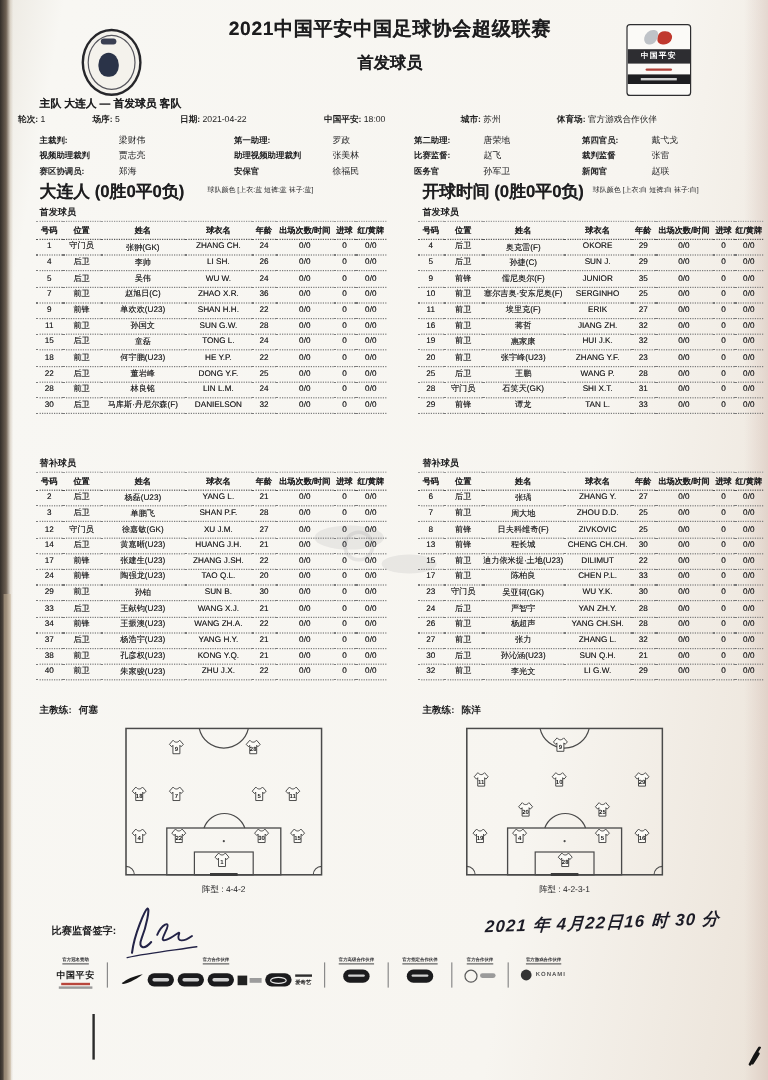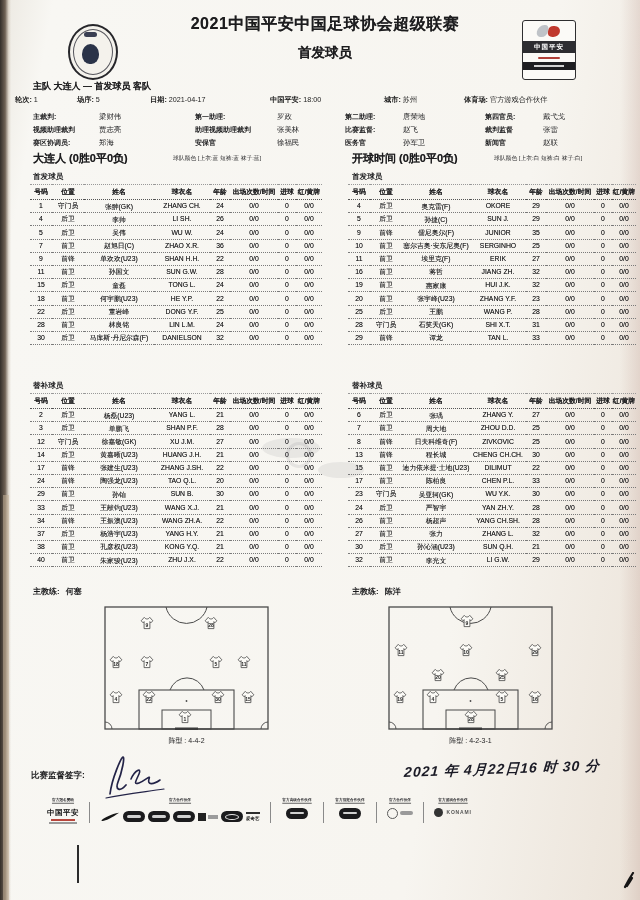--- a/index.html
+++ b/index.html
@@ -48,21 +48,21 @@
 
   
   .officials{left:33px;top:110px;width:592px;display:grid;
        grid-template-columns:162px 150px 140px 140px;grid-auto-rows:13.4px}
   .off-cell{display:flex;align-items:center;font-size:7px;white-space:nowrap}
   .off-cell .ol{color:#1e1e20;font-weight:bold}
   .off-cell .ov{color:#1e1e20;font-size:7.4px}
   .c0 .ol{width:66px}.c1 .ol{width:82px}.c2 .ol{width:58px}.c3 .ol{width:58px}
 
   
-  .tname{font-size:11px;font-weight:bold;color:#1c1c1e;white-space:nowrap}
+  .tname{font-size:14px;font-weight:bold;color:#1c1c1e;white-space:nowrap}
   .tcolors{font-size:5.8px;color:#2a2a2c;white-space:nowrap}
   .seclab{font-size:7.6px;font-weight:bold;color:#1d1d1f}
 
   
   table{border-collapse:collapse;table-layout:fixed;position:absolute}
   .tblL{left:30px;width:292px}
   .tblR{left:348px;width:288px}
   .tst{top:184px}.tsb{top:393px}
   th{font-size:6.8px;font-weight:bold;padding:2px 0;border-bottom:1px dotted #555;
      border-top:1px dotted #999;white-space:nowrap;color:#1d1d1f}
@@ -75,21 +75,21 @@
 
   
   .pitch{position:absolute;top:606px;width:165px;height:124px}
   .pitchL{left:104px}.pitchR{left:388px}
   .pitch svg.field{position:absolute;inset:0}
   .jersey{position:absolute;transform:translate(-50%,-50%)}
   .formlab{position:absolute;top:736px;width:165px;text-align:center;font-size:7px;color:#1d1d1f}
   .flL{left:104px}.flR{left:388px}
 
   
-  .siglab{left:31px;top:770px;font-size:8.5px;font-weight:bold;color:#1c1c1e}
+  .siglab{left:43px;top:770px;font-size:8.5px;font-weight:bold;color:#1c1c1e}
   .sig{left:92px;top:748px}
   .handdate{left:404px;top:760px;width:226px;font-size:14px;font-weight:bold;color:#1b1b26;
        transform:rotate(-2deg) skewX(-5deg);letter-spacing:1px;font-style:italic;white-space:nowrap}
 
   
   .sponsors{position:absolute;left:42px;top:797px;display:flex;align-items:flex-start}
   .sp-group{display:flex;flex-direction:column;align-items:center;margin:0 5px}
   .sp-h{font-size:4px;color:#26262a;font-weight:bold;white-space:nowrap;margin-bottom:4px;
         transform:scale(.92);border-bottom:.5px solid #555;padding-bottom:.5px}
   .sp-items{display:flex;align-items:center;gap:3px}
@@ -155,21 +155,21 @@
     <div class="inf iw0">
       <b>轮次:</b>
       <span>1</span>
     </div>
     <div class="inf iw1">
       <b>场序:</b>
       <span>5</span>
     </div>
     <div class="inf iw2">
       <b>日期:</b>
-      <span>2021-04-17</span>
+      <span>2021-04-22</span>
     </div>
     <div class="inf iw3">
       <b>中国平安:</b>
       <span>18:00</span>
     </div>
     <div class="inf iw4">
       <b>城市:</b>
       <span>苏州</span>
     </div>
     <div class="inf iw5">

